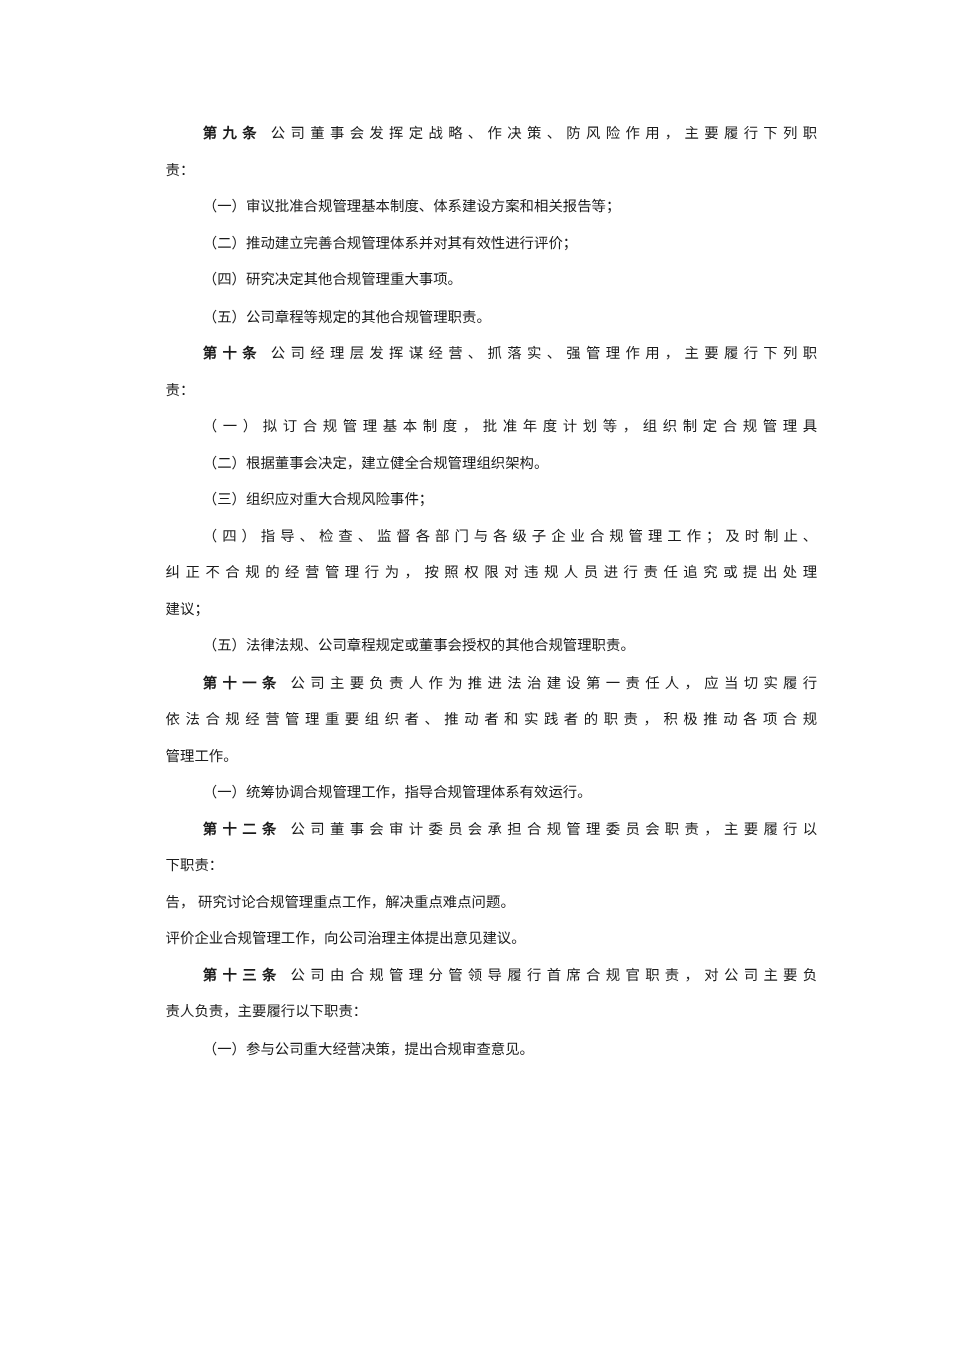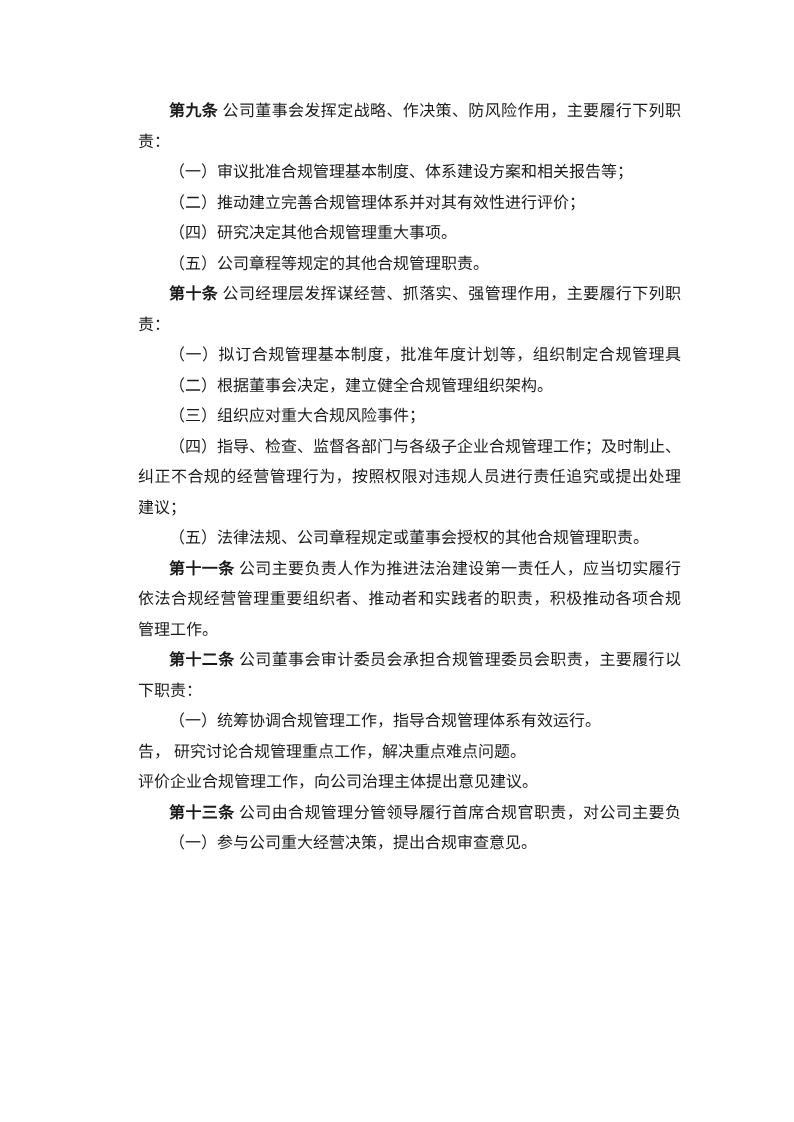--- a/index.html
+++ b/index.html
@@ -16,21 +16,21 @@
     position: absolute;
     left: 0; top: 0;
     width: 794px; height: 1122px;
     background: #ffffff;
   }
   .doc-body {
     position: absolute;
     left: 138px;
     top: 96px;
     width: 543px;
-    font-size: 16px;
+    font-size: 12px;
     line-height: 30.5px;
     letter-spacing: 0;
   }
   .para { margin: 0; padding: 0; }
   .line {
     text-align: justify;
     text-align-last: justify;
     text-justify: inter-character;
     white-space: pre-wrap;
   }
@@ -83,32 +83,33 @@
       </div>
       <div class="para">
         <div class="line first last">（五）法律法规、公司章程规定或董事会授权的其他合规管理职责。</div>
       </div>
       <div class="para">
         <div class="line first"><span class="term">第十一条</span> 公司主要负责人作为推进法治建设第一责任人，应当切实履行</div>
         <div class="line">依法合规经营管理重要组织者、推动者和实践者的职责，积极推动各项合规</div>
         <div class="line last">管理工作。</div>
       </div>
       <div class="para">
+        <div class="line first last">（一）统筹协调合规管理工作，指导合规管理体系有效运行。</div>
+      </div>
+      <div class="para">
         <div class="line first"><span class="term">第十二条</span> 公司董事会审计委员会承担合规管理委员会职责，主要履行以</div>
         <div class="line last">下职责：</div>
-      </div>
-      <div class="para">
-        <div class="line first last">（一）统筹协调合规管理工作，指导合规管理体系有效运行。</div>
       </div>
       <div class="para">
         <div class="line last">告， 研究讨论合规管理重点工作，解决重点难点问题。</div>
       </div>
       <div class="para">
         <div class="line last">评价企业合规管理工作，向公司治理主体提出意见建议。</div>
       </div>
       <div class="para">
         <div class="line first"><span class="term">第十三条</span> 公司由合规管理分管领导履行首席合规官职责，对公司主要负</div>
+        <div class="line last">责人负责，主要履行以下职责：</div>
       </div>
       <div class="para">
         <div class="line first last">（一）参与公司重大经营决策，提出合规审查意见。</div>
       </div>
     </div>
 </div>
 
 </body></html>

